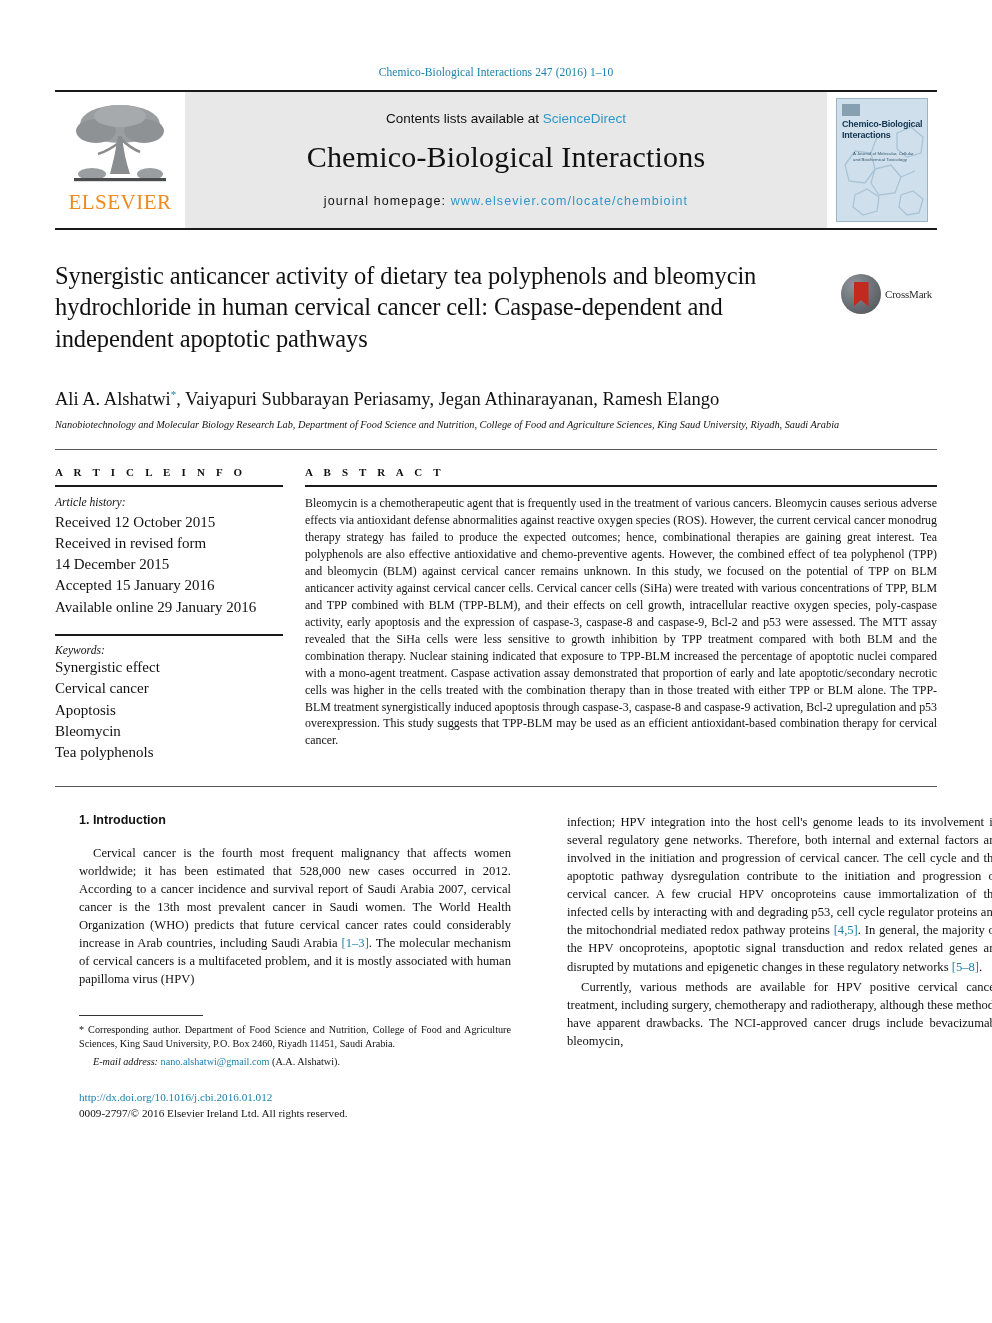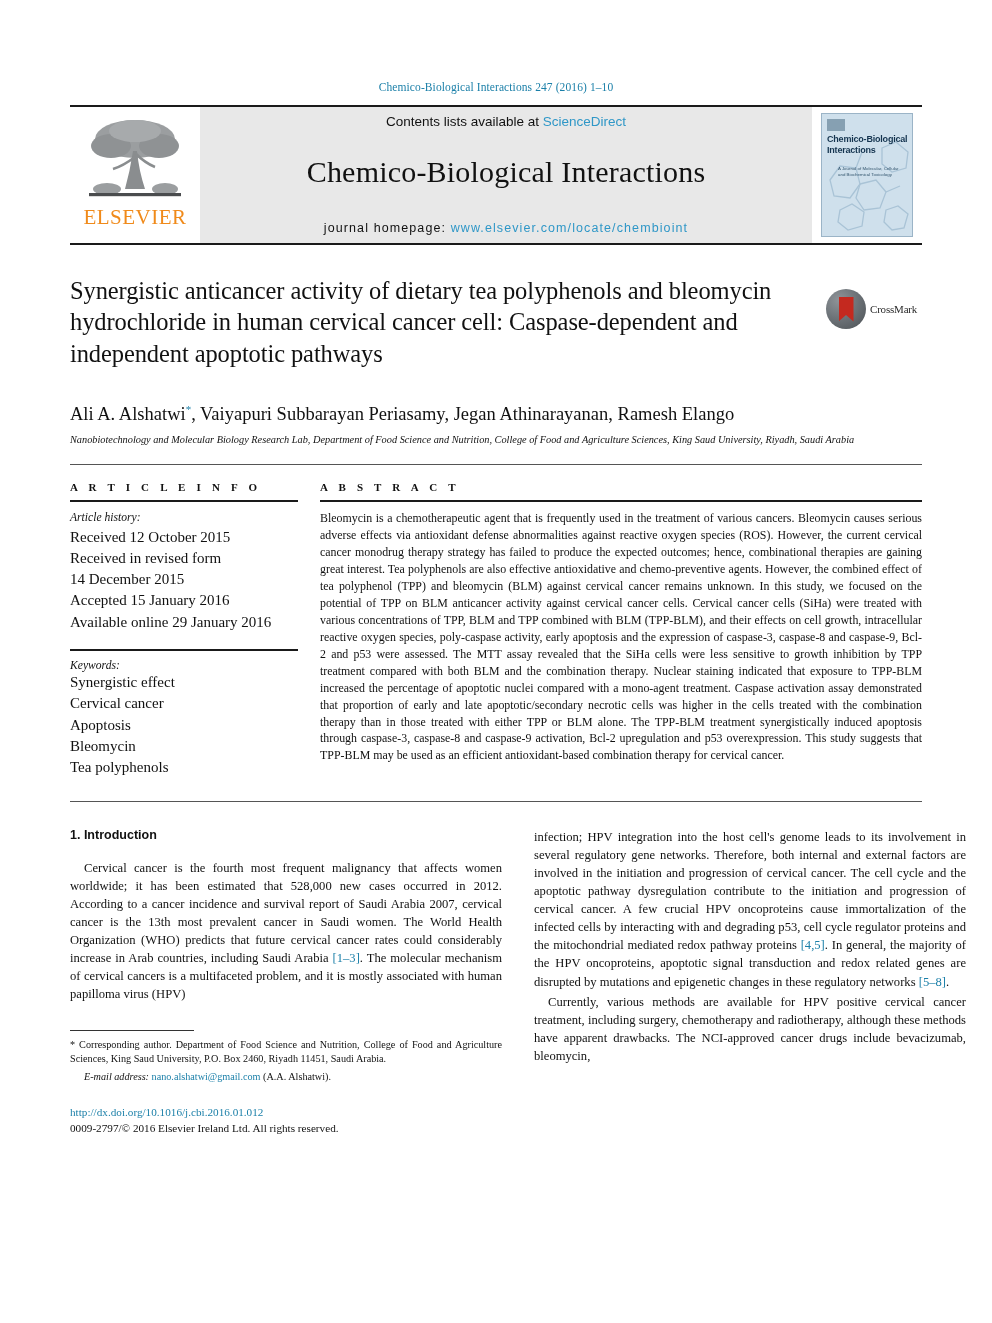--- a/index.html
+++ b/index.html
@@ -12,21 +12,21 @@
     height: 1323px;
     font-family: "Liberation Serif", "DejaVu Serif", serif;
     color: #000000;
     position: relative;
     overflow: hidden;
   }
   .page {
     position: relative;
     width: 992px;
     height: 1323px;
-    padding: 15px;
+    padding: 0;
   }
 
   
   .running-head {
     text-align: center;
     color: #1a7fa8;
     font-size: 11.5px;
     font-family: "Liberation Serif", serif;
     padding-top: 66px;
     letter-spacing: 0.1px;
@@ -61,21 +61,20 @@
     margin-top: -4px;
   }
   .masthead-center {
     flex: 1 1 auto;
     background: #e8e8e8;
     display: flex;
     flex-direction: column;
     align-items: center;
     justify-content: center;
     padding: 6px 0 8px 0;
-    gap: 12px;
   }
   .contents-line {
     font-size: 13.5px;
     font-family: "Liberation Sans", sans-serif;
     color: #111;
     margin-bottom: 14px;
   }
   .contents-line .sd {
     color: #2f97c7;
   }
@@ -246,21 +245,21 @@
     margin: 22px 55px 0 55px;
     border-top: 1.2px solid #555;
   }
 
   
   .body-cols {
     margin: 26px 55px 0 55px;
     display: flex;
     gap: 32px;
   }
-  .bcol { width: 432px; flex: 0 0 432px; }
+  .bcol { width: 432px; flex: 0 0 432px; margin-left: 24px; }
   .sec-head {
     font-family: "Liberation Sans", sans-serif;
     font-weight: bold;
     font-size: 12.5px;
     color: #111;
     margin-bottom: 17px;
   }
   .para {
     font-family: "Liberation Serif", serif;
     font-size: 12.6px;

